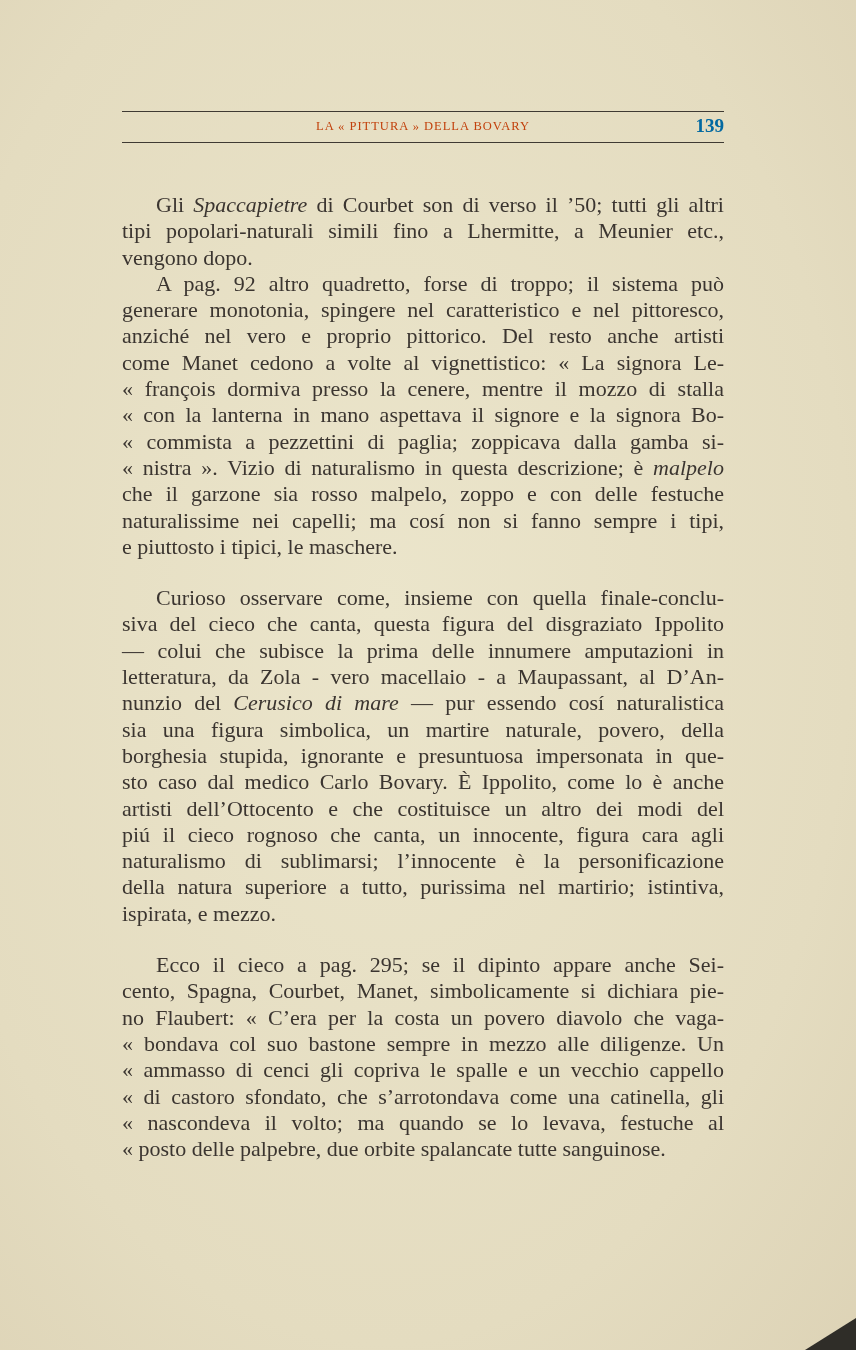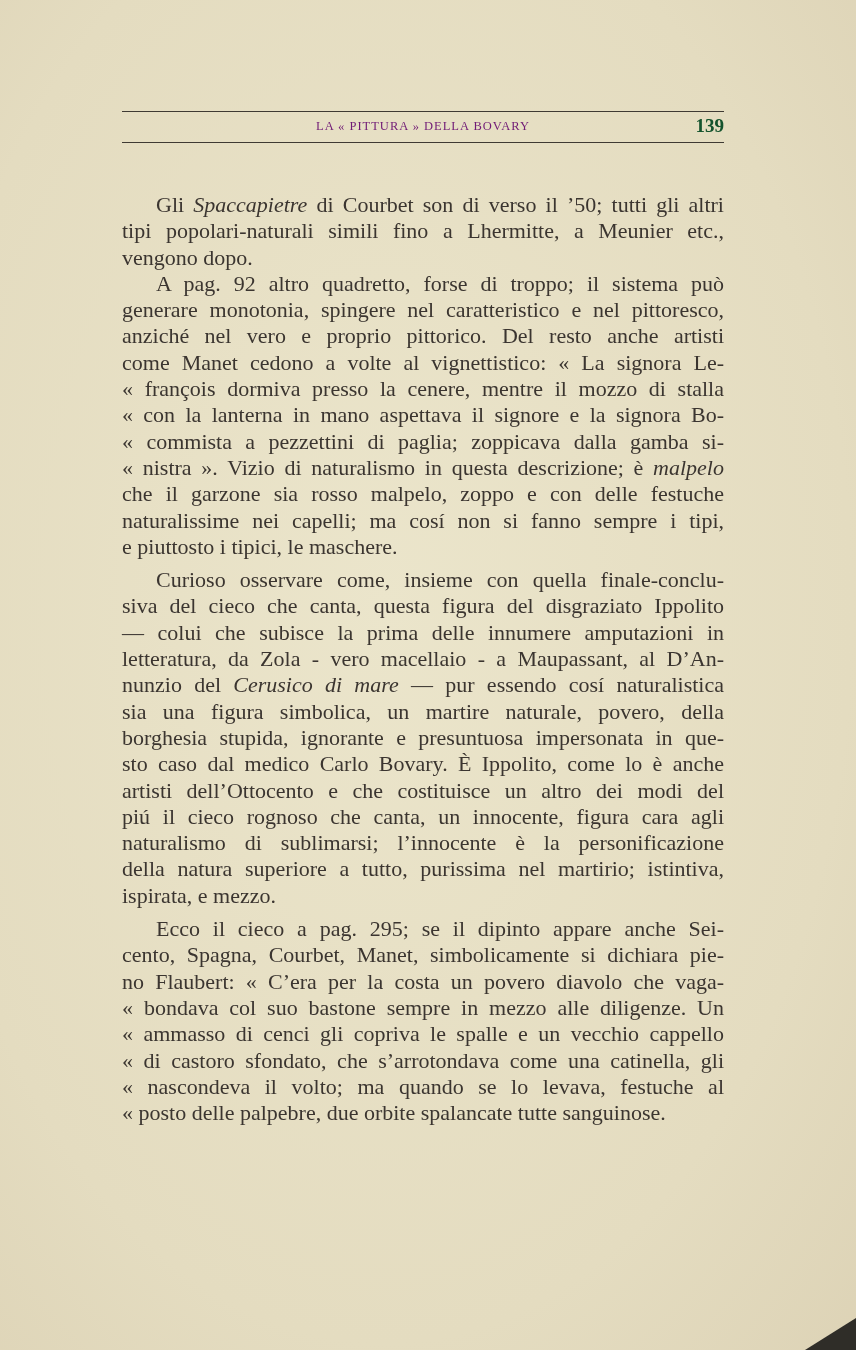--- a/index.html
+++ b/index.html
@@ -22,38 +22,38 @@
     position: absolute; left: 122px; top: 111px; width: 602px; height: 34px;
   }
   .rule-top, .rule-bottom {
     position: absolute; left: 0; right: 0; height: 0;
     border-top: 1.6px solid #3f3a33;
   }
   .rule-top { top: 0; }
   .rule-bottom { top: 31px; }
   .running-title {
     position: absolute; left: 0; right: 0; top: 8px; text-align: center;
-    font-size: 12.5px; letter-spacing: 1px; color: #701a75;
+    font-size: 12.5px; letter-spacing: 1px; color: #c2410c;
   }
   .page-number {
     position: absolute; right: 0; top: 4px;
-    font-size: 19px; font-weight: bold; color: #14532d;
+    font-size: 19px; font-weight: bold; color: #0369a1;
   }
   .body-text {
     position: absolute; left: 122px; top: 192px; width: 602px;
     font-size: 22px; line-height: 26.3px;
   }
   .line {
     display: block; white-space: nowrap;
     text-align: justify; text-align-last: justify;
     height: 26.3px;
   }
   .line.last { text-align-last: left; }
   .line.indent { padding-left: 34px; }
-  .paragraph.gapped { margin-top: 7px; }
+  .paragraph.gapped { margin-top: 25px; }
 </style>
 </head>
 <body>
 
 <div class="page-bg"></div>
 
 <div class="header">
   <div class="rule-top"></div>
   <div class="running-title">LA « PITTURA » DELLA BOVARY</div>
   <div class="page-number">139</div>

